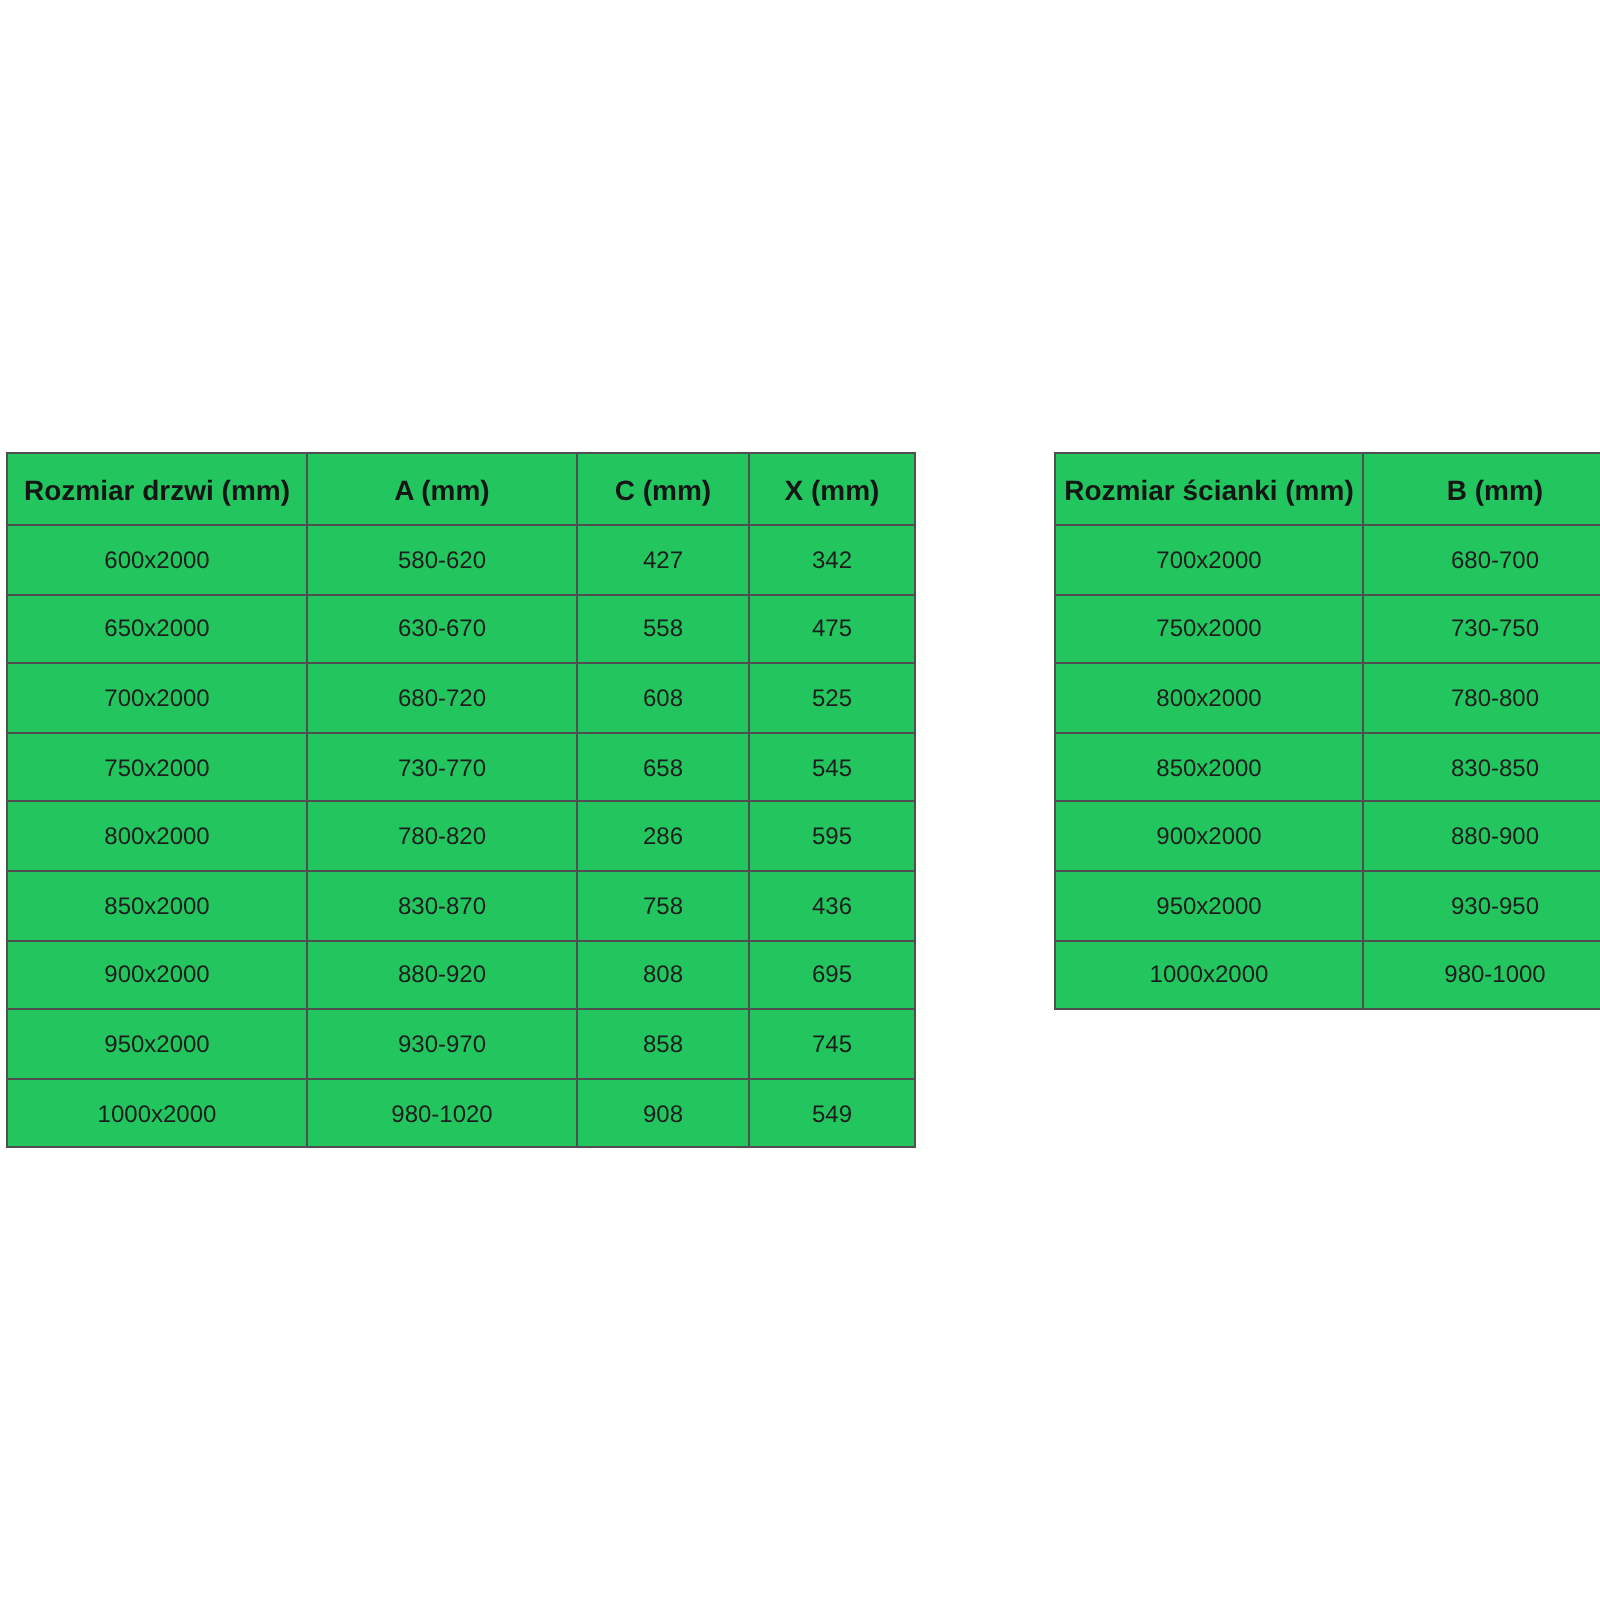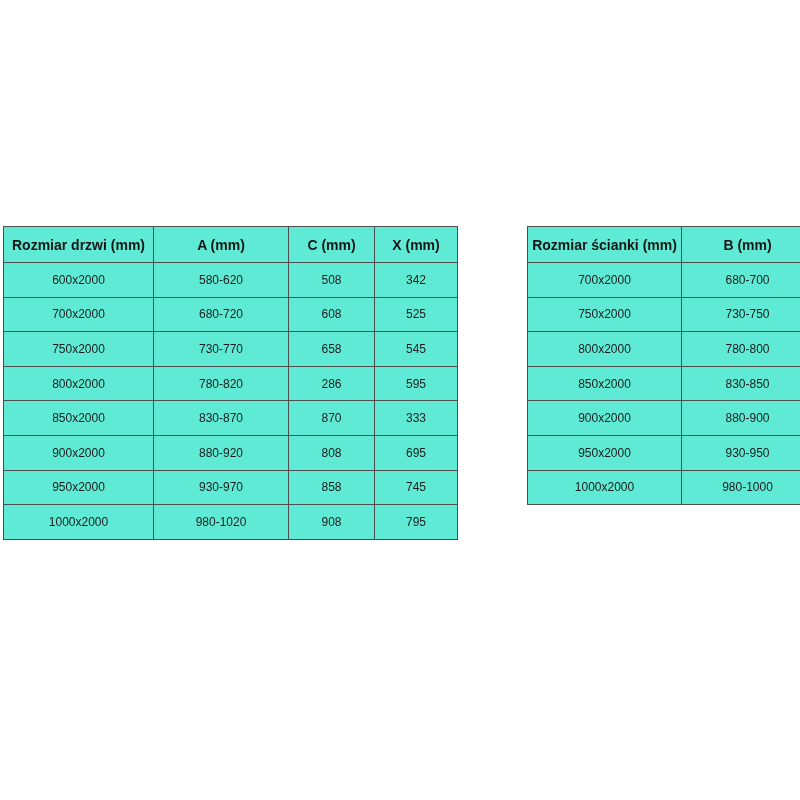--- a/index.html
+++ b/index.html
@@ -15,21 +15,21 @@
     position: relative;
     width: 800px;
     height: 800px;
     background: #ffffff;
     overflow: hidden;
   }
   table.spec {
     position: absolute;
     border-collapse: collapse;
     table-layout: fixed;
-    background: #5eead4;
+    background: #22c55e;
   }
   table.spec th, table.spec td {
     border: 1px solid #4f4f4f;
     text-align: center;
     vertical-align: middle;
     padding: 0 4px;
     overflow: hidden;
     white-space: nowrap;
   }
   table.spec th {
@@ -72,22 +72,28 @@
         <th>Rozmiar drzwi (mm)</th>
         <th>A (mm)</th>
         <th>C (mm)</th>
         <th>X (mm)</th>
       </tr>
     </thead>
     <tbody>
       <tr>
         <td>600x2000</td>
         <td>580-620</td>
-        <td>508</td>
+        <td>427</td>
         <td>342</td>
+      </tr>
+      <tr>
+        <td>650x2000</td>
+        <td>630-670</td>
+        <td>558</td>
+        <td>475</td>
       </tr>
       <tr>
         <td>700x2000</td>
         <td>680-720</td>
         <td>608</td>
         <td>525</td>
       </tr>
       <tr>
         <td>750x2000</td>
         <td>730-770</td>
@@ -96,40 +102,40 @@
       </tr>
       <tr>
         <td>800x2000</td>
         <td>780-820</td>
         <td>286</td>
         <td>595</td>
       </tr>
       <tr>
         <td>850x2000</td>
         <td>830-870</td>
-        <td>870</td>
-        <td>333</td>
+        <td>758</td>
+        <td>436</td>
       </tr>
       <tr>
         <td>900x2000</td>
         <td>880-920</td>
         <td>808</td>
         <td>695</td>
       </tr>
       <tr>
         <td>950x2000</td>
         <td>930-970</td>
         <td>858</td>
         <td>745</td>
       </tr>
       <tr>
         <td>1000x2000</td>
         <td>980-1020</td>
         <td>908</td>
-        <td>795</td>
+        <td>549</td>
       </tr>
     </tbody>
   </table>
 
   <table class="spec" id="wall-table">
     <colgroup>
       <col style="width:154px">
         <col style="width:132px">
     </colgroup>
     <thead>

